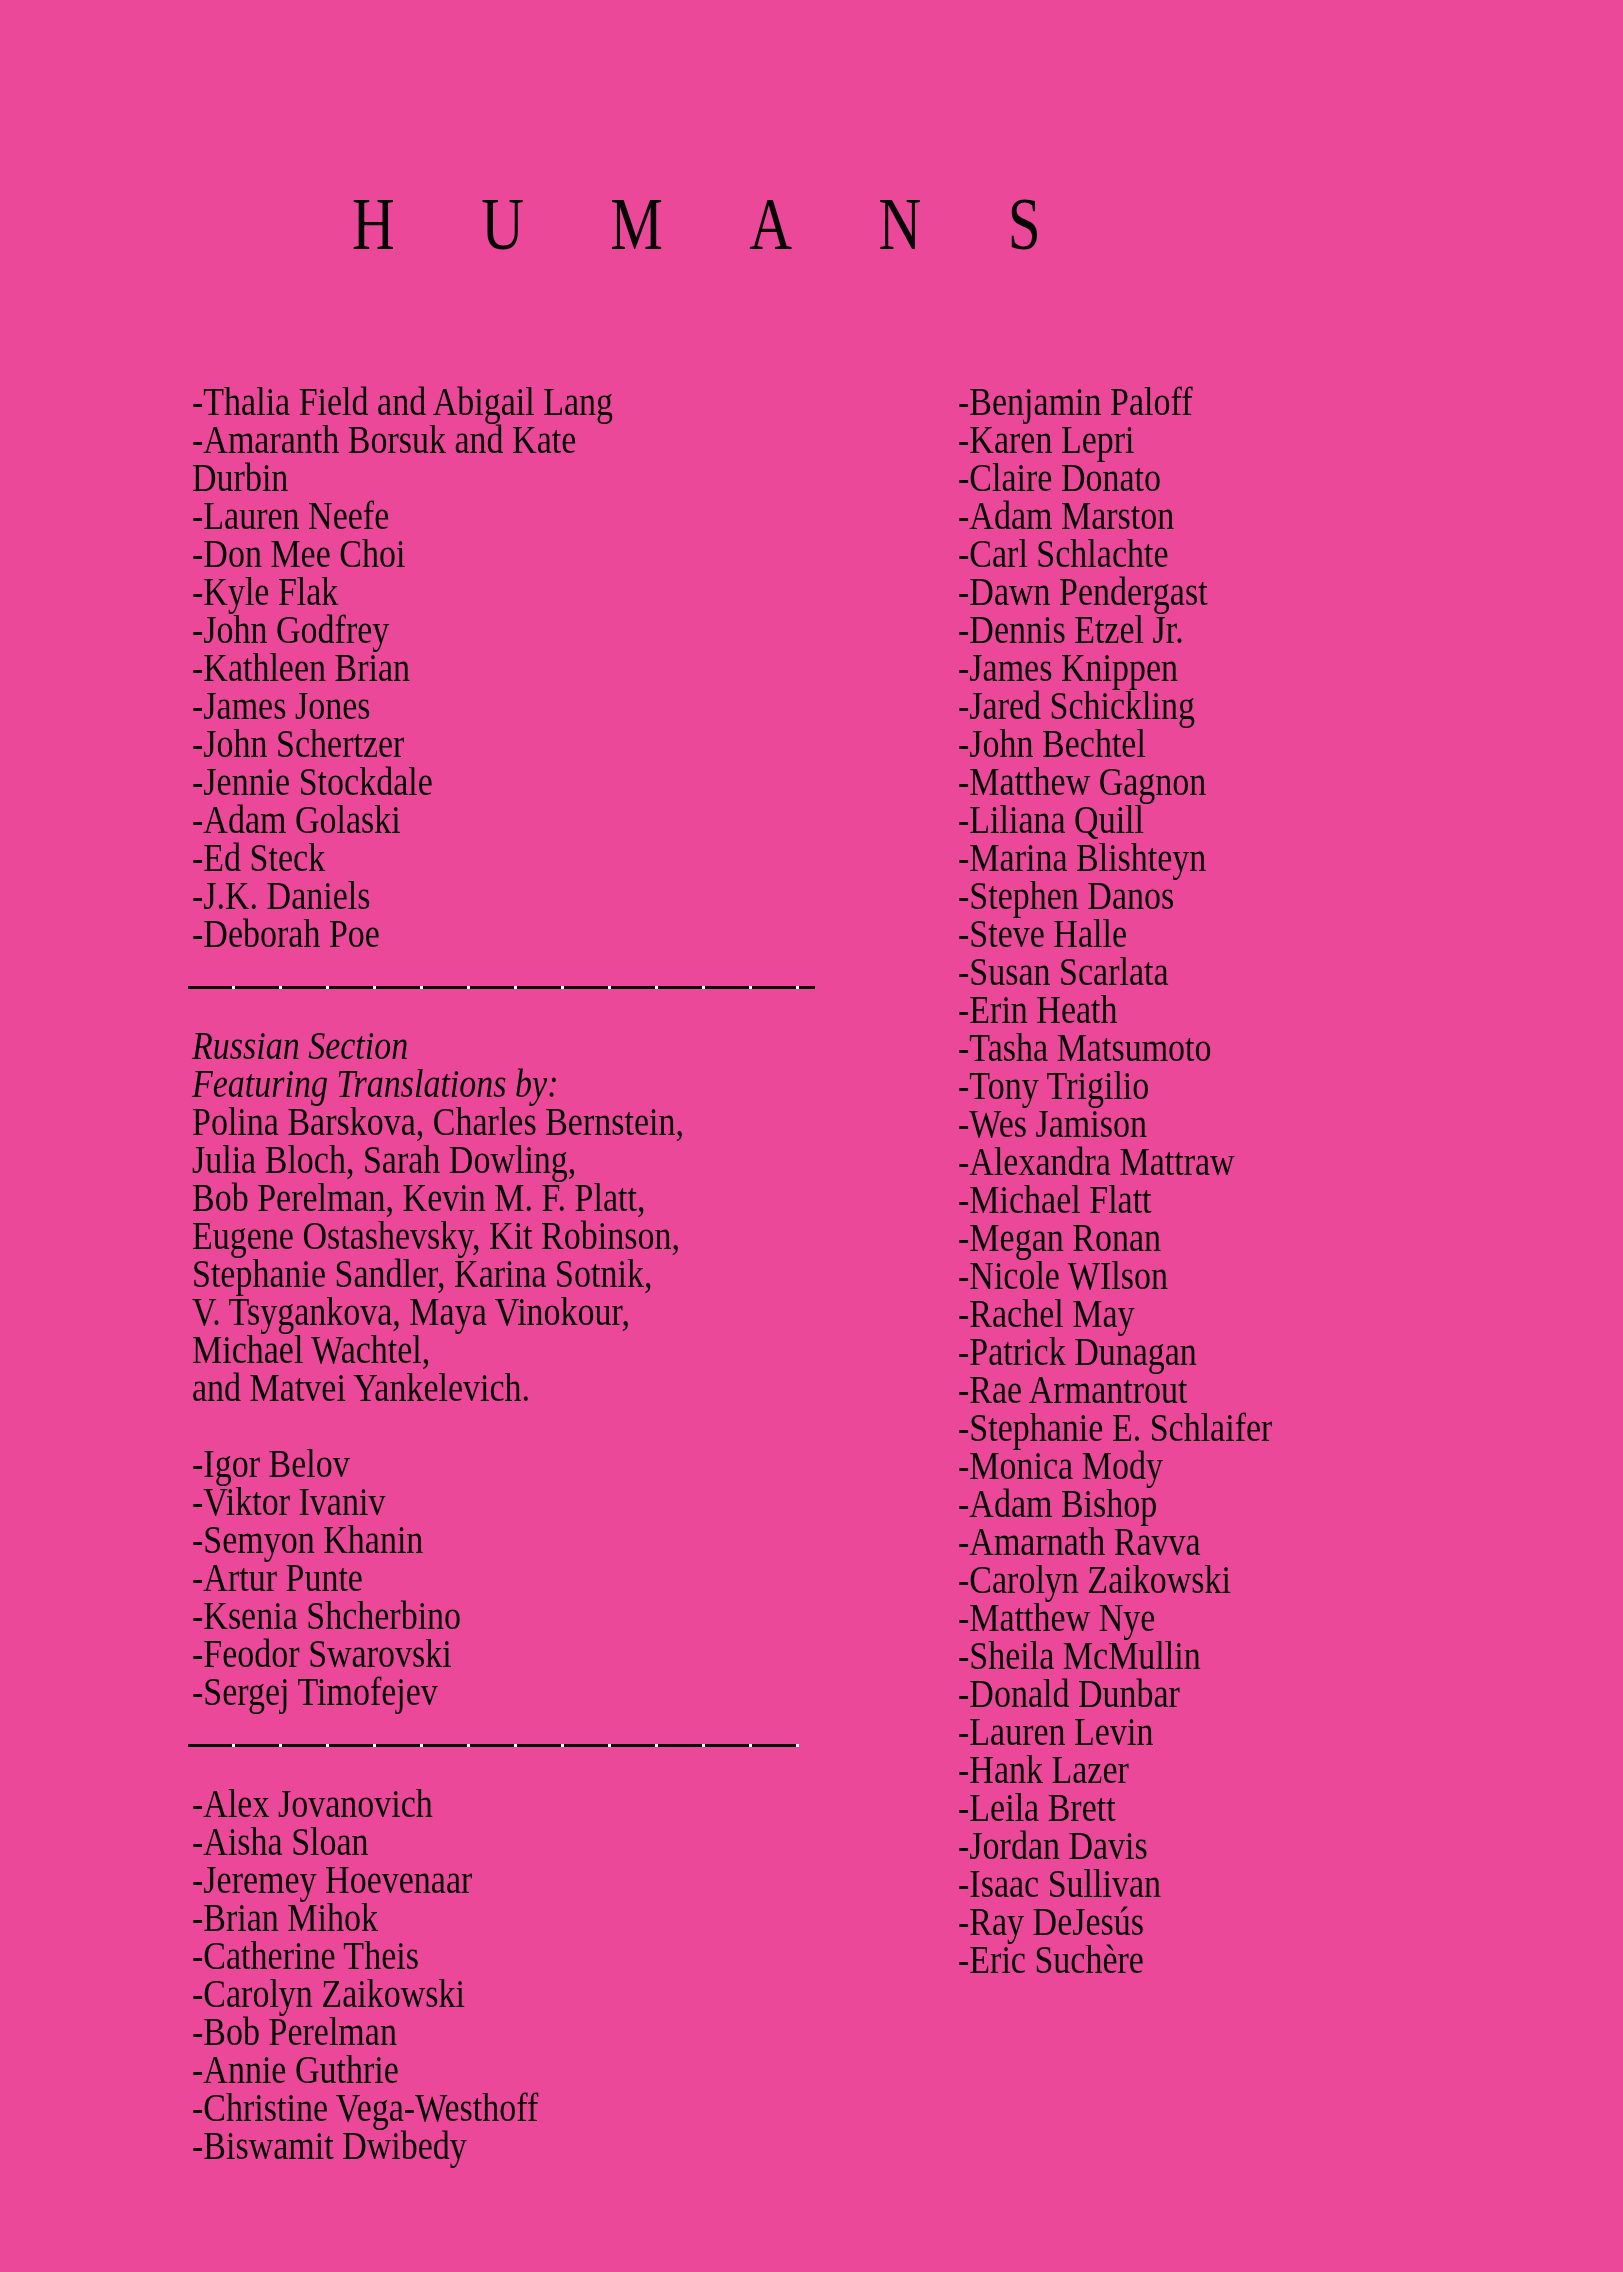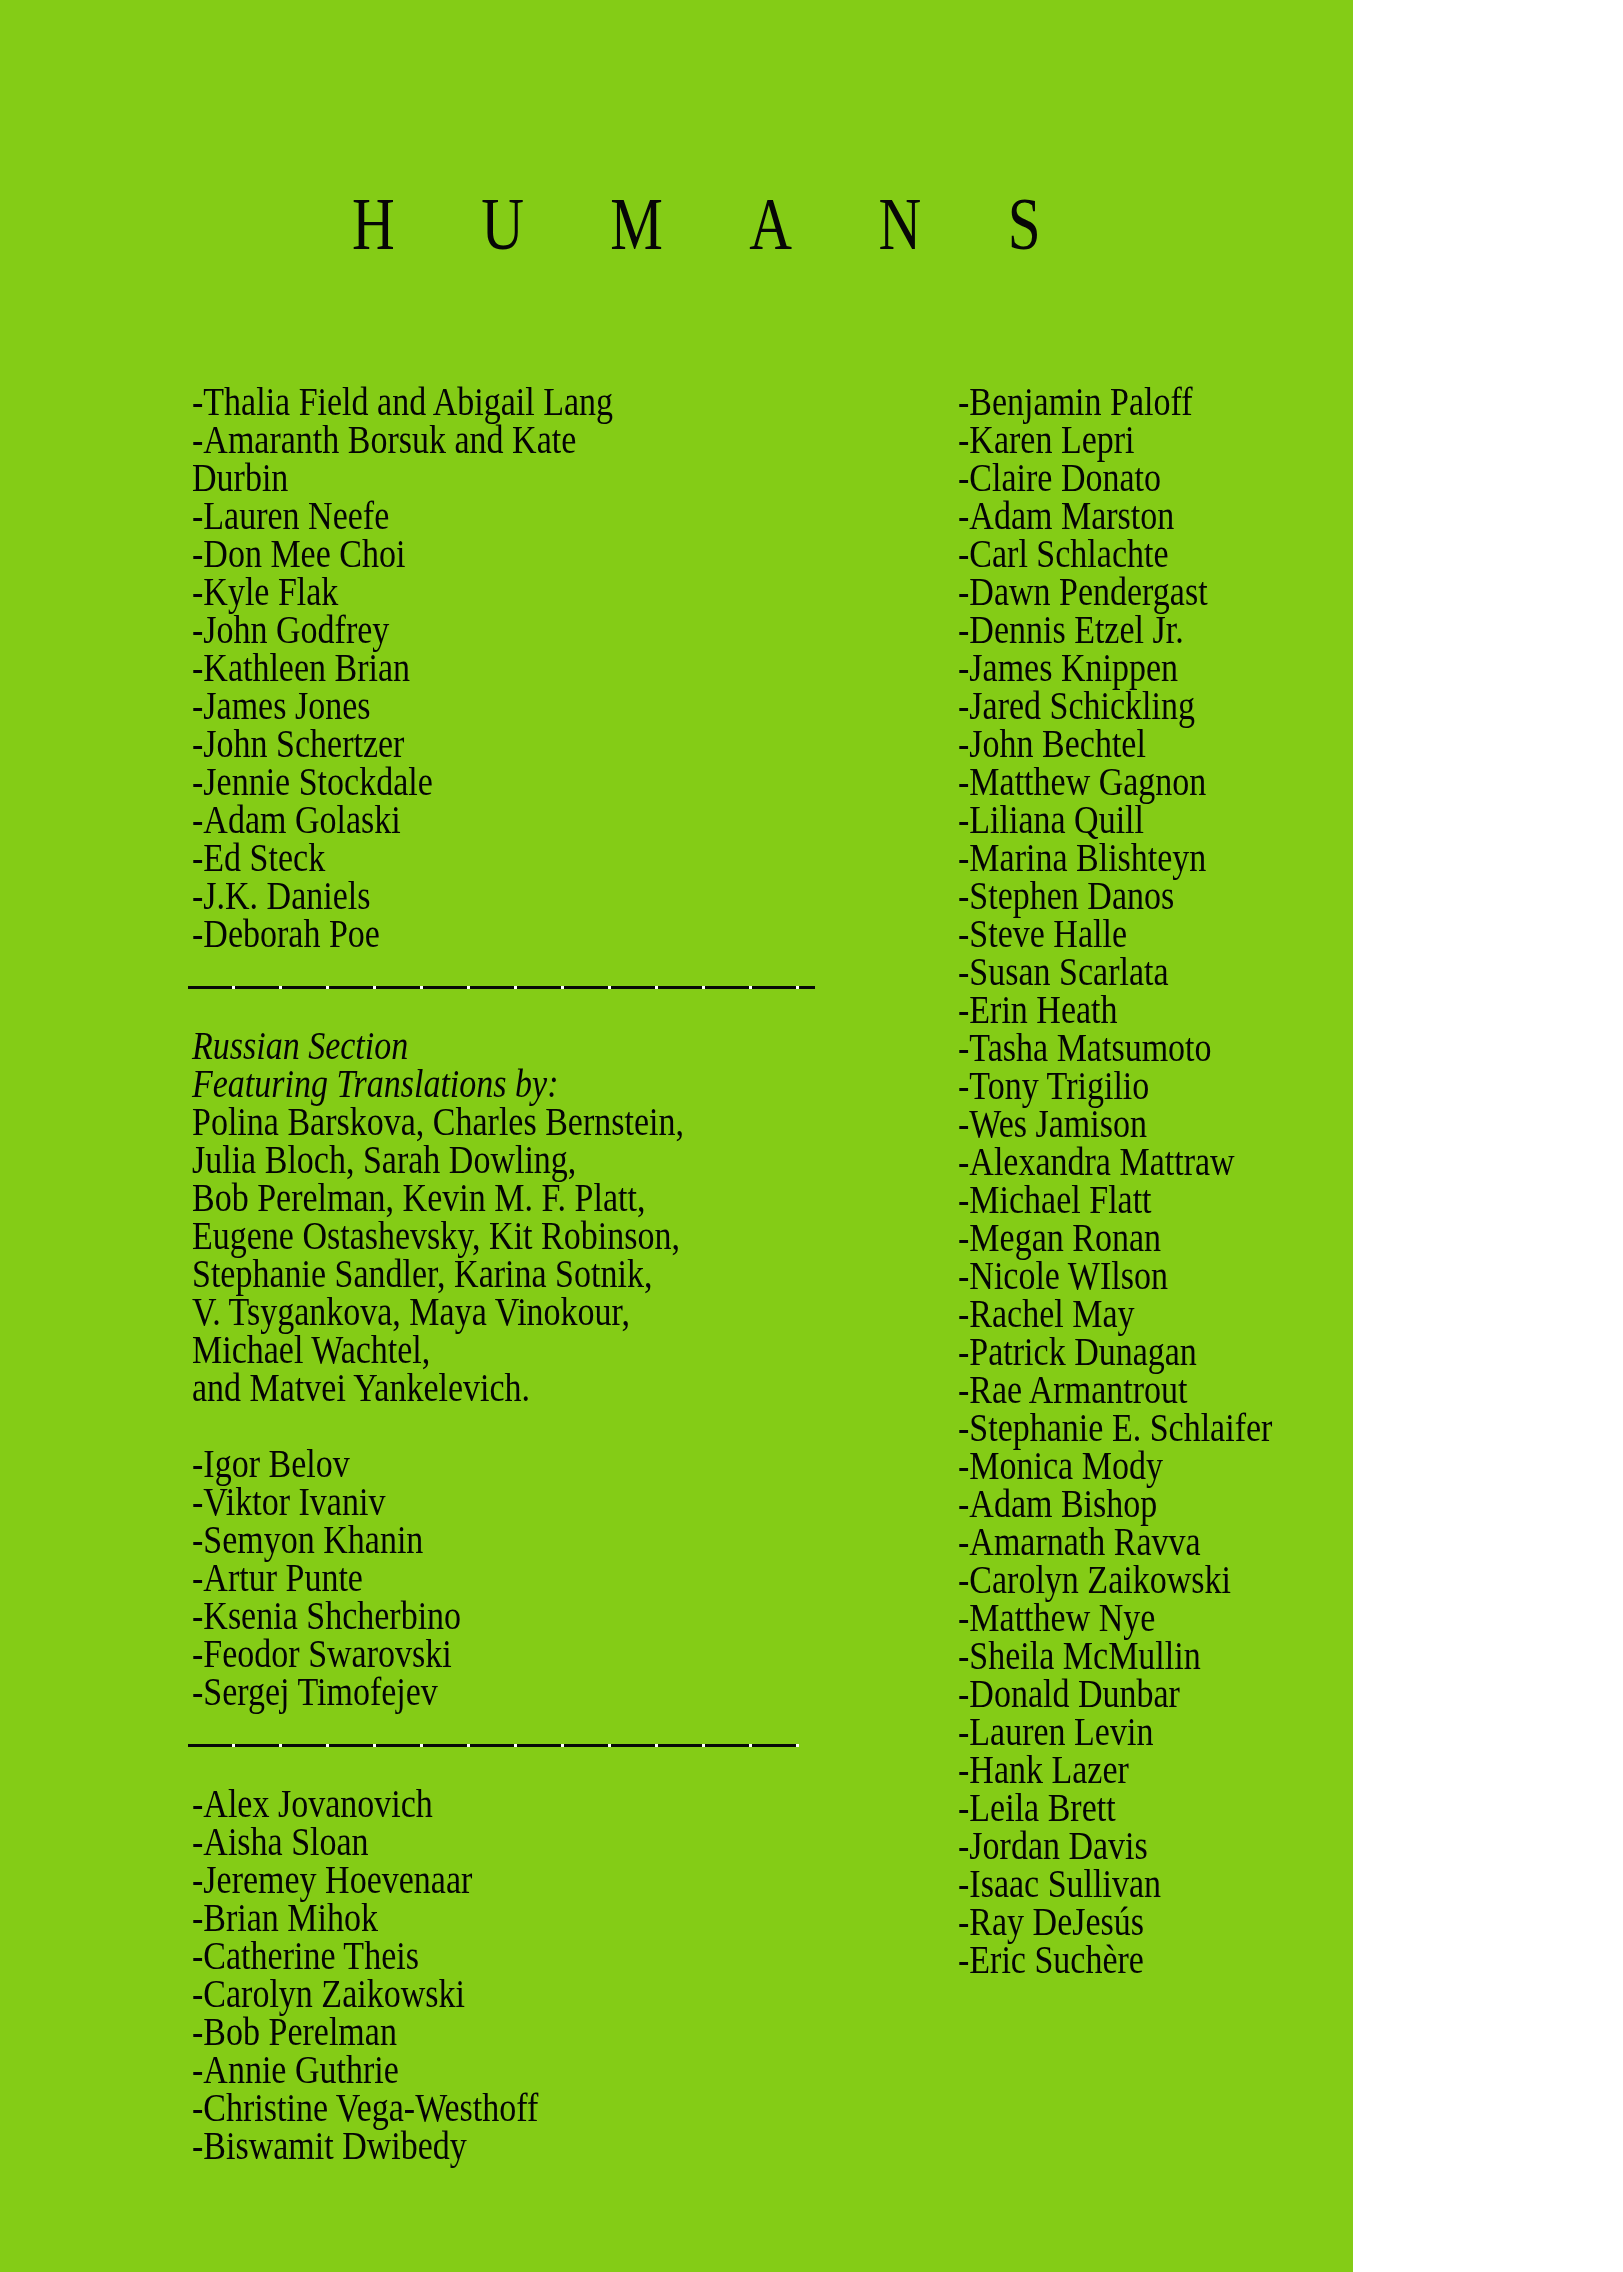--- a/index.html
+++ b/index.html
@@ -2,23 +2,23 @@
 <html style="font-size:10.4px"><head>
 <meta charset="utf-8">
 <style>
   html, body {
     margin: 0;
     padding: 0;
     background: #ffffff;
   }
   .page {
     position: relative;
-    width: 1353px;
+    width: 1623px;
     height: 2273px;
-    background: #84cc16;
+    background: #ec4899;
     overflow: hidden;
     font-family: "Liberation Serif", serif;
     color: #040404;
   }
   .title {
     position: absolute;
     left: 352px;
     top: 187px;
     margin: 0;
     font-size: 74px;

